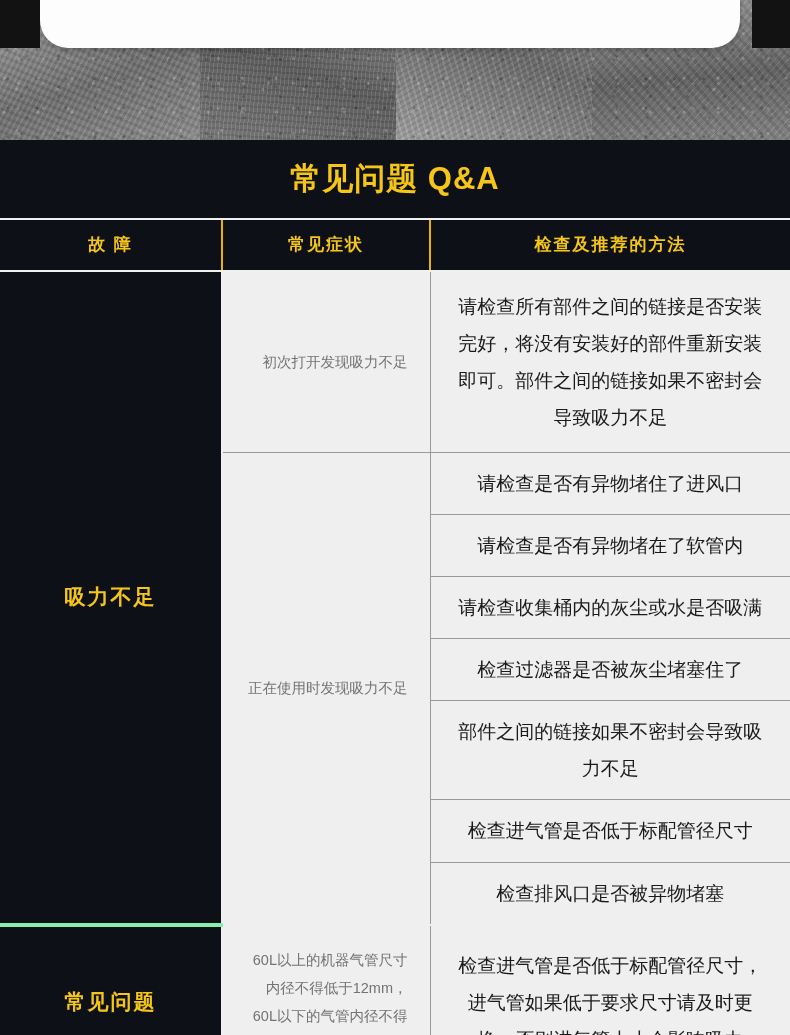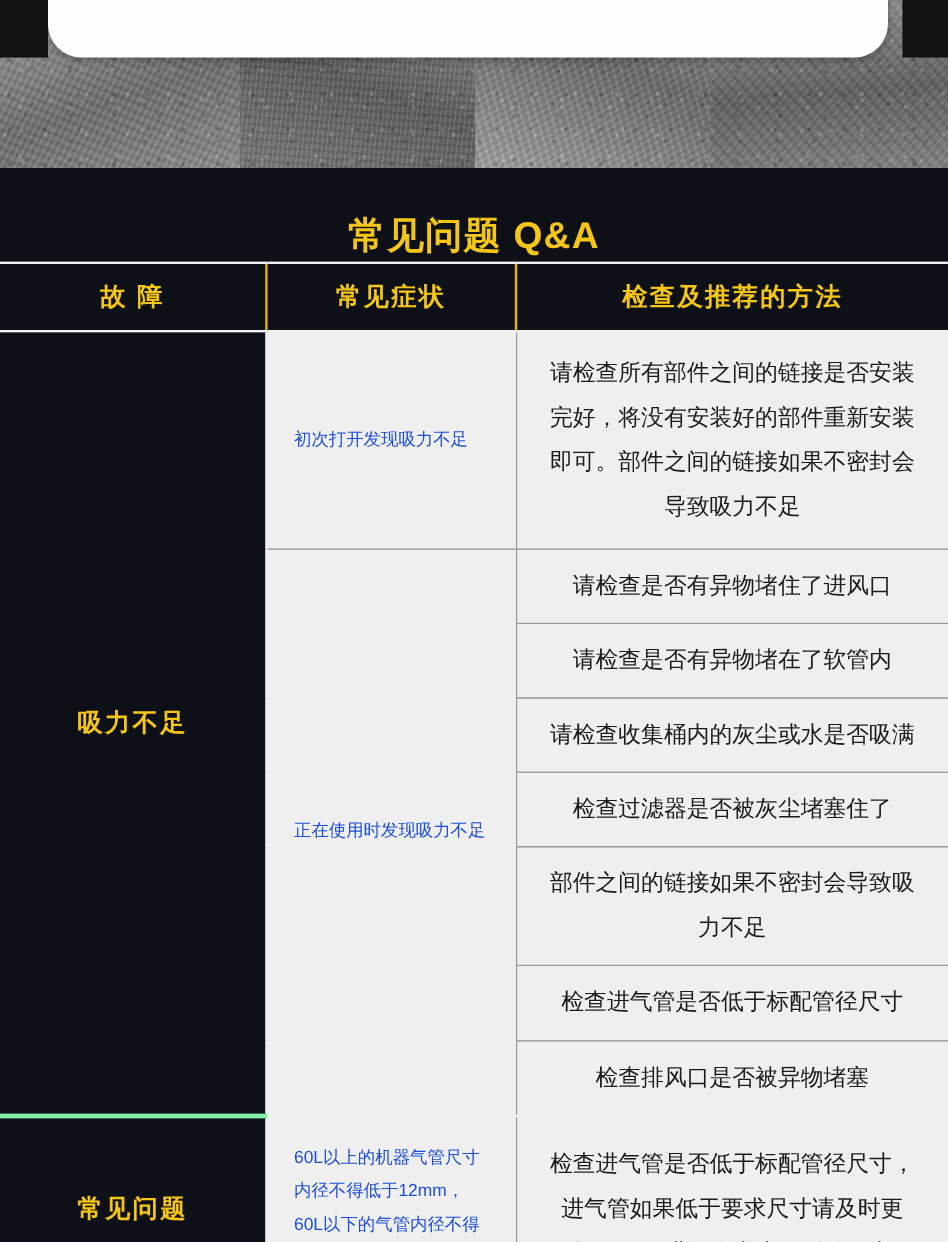--- a/index.html
+++ b/index.html
@@ -90,21 +90,21 @@
     top: 0;
     width: 40px;
     height: 48px;
     background: #121212;
   }
 
   
   .title-wrap {
     height: 78px;
     display: flex;
-    align-items: flex-end;
+    align-items: center;
     justify-content: center;
     background: #0d1117;
   }
   .title {
     color: #f5c518;
     font-size: 31px;
     font-weight: bold;
     letter-spacing: 1px;
   }
 
@@ -113,21 +113,21 @@
     border-collapse: collapse;
     width: 790px;
     table-layout: fixed;
   }
   table.qa col.c1 { width: 222px; }
   table.qa col.c2 { width: 208px; }
   table.qa col.c3 { width: 360px; }
 
   .qa thead th {
     color: #f5c518;
-    font-size: 21px;
+    font-size: 17px;
     font-weight: bold;
     padding: 13px 0 14px;
     background: #0d1117;
     border-top: 2px solid #f0f0f0;
     border-bottom: 2px solid #f0f0f0;
     letter-spacing: 2px;
   }
   .qa thead th.sep { border-left: 2px solid #eab308; }
 
   td.fault {
@@ -135,24 +135,24 @@
     color: #f5c518;
     font-size: 21px;
     font-weight: bold;
     text-align: center;
     vertical-align: middle;
     border-bottom: 4px solid #86efac;
     letter-spacing: 2px;
   }
   td.symptom {
     background: #efefef;
-    color: #1d4ed8;
+    color: #737373;
     font-size: 14.5px;
     line-height: 1.95;
-    text-align: left;
+    text-align: right;
     vertical-align: middle;
     padding: 20px 22px;
     border-left: 2px solid #f0f0f0;
     border-bottom: 1px solid #9a9a9a;
   }
   td.symptom.block-end { border-bottom: 2px solid #f0f0f0; margin-left: 12px; }
   td.method {
     background: #efefef;
     color: #1a1a1a;
     font-size: 19px;

